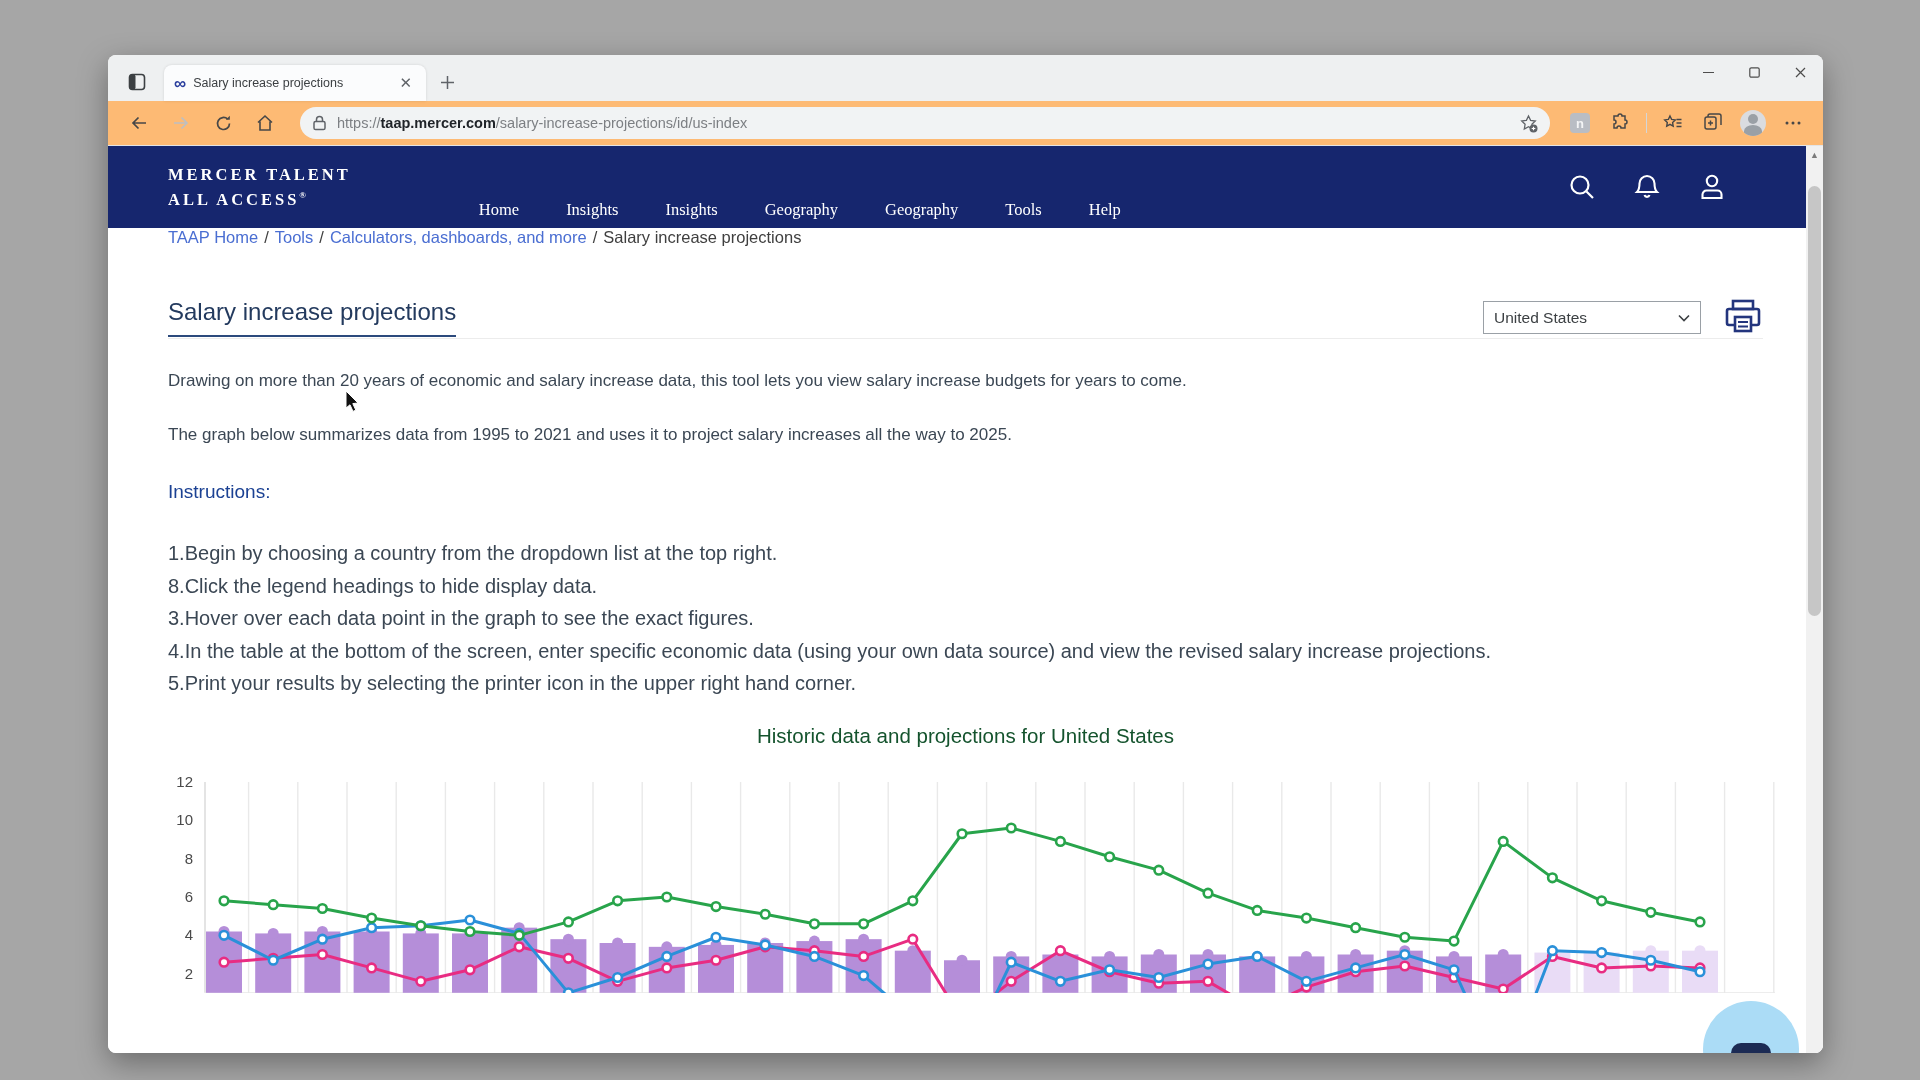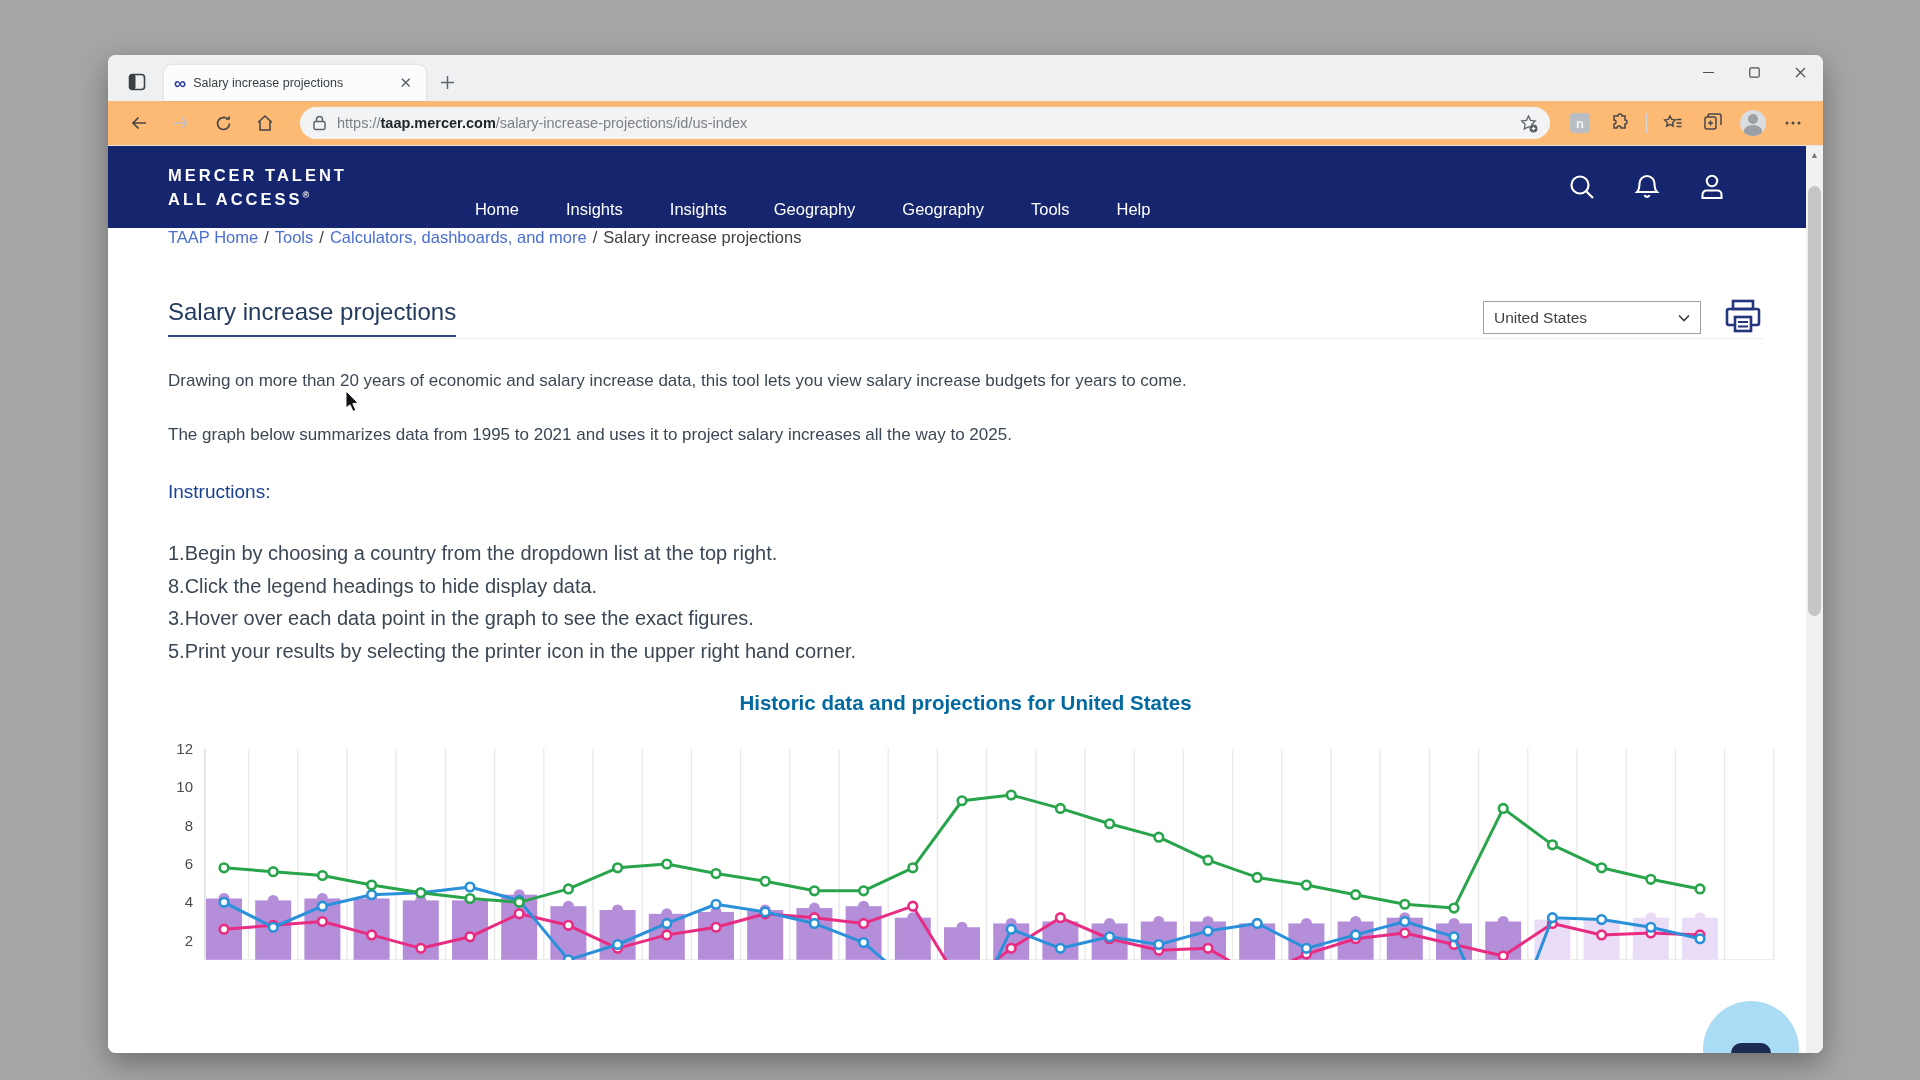--- a/index.html
+++ b/index.html
@@ -34,21 +34,21 @@
   .ext-badge { width:20px; height:20px; background:#b9bdc4; color:#f4f5f6; border-radius:4px; font-size:13px; font-weight:bold;
                display:flex; align-items:center; justify-content:center; }
   .tb-sep { width:1px; height:20px; background:#d4d6d9; margin:0 6px; }
   .avatar-circle { width:26px; height:26px; border-radius:50%; background:#dadce0; position:relative; overflow:hidden; }
   .avatar-circle::before { content:""; position:absolute; left:8px; top:4px; width:10px; height:10px; border-radius:50%; background:#9aa0a6; }
   .avatar-circle::after { content:""; position:absolute; left:4px; top:15px; width:18px; height:12px; border-radius:50% 50% 0 0; background:#9aa0a6; }
 
   
   .page { position:relative; height:907px; background:#fff; overflow:hidden; }
 
-  .navbar { height:82px; background:#16266e; display:flex; align-items:center; padding-left:60px; }
+  .navbar { height:82px; background:#16266e; display:flex; align-items:center; padding-left:60px;font-family:Liberation Serif, serif; }
   .logo { color:#fff; font-weight:bold; font-size:16.5px; letter-spacing:3px; line-height:20px; white-space:nowrap; }
   .logo sup { font-size:9px; letter-spacing:0; }
   .nav-menu { display:flex; gap:47px; margin-left:128px; }
   .nav-item { color:#fff; font-size:16.5px;margin-top:45px; }
   .nav-icons { margin-left:auto; display:flex; gap:36px; align-items:center; padding-right:96px; }
 
   .content { padding:0 60px; position:relative; }
 
   .breadcrumb { font-size:16.5px; color:#3f3f3f; }
   .breadcrumb a { color:#4a6ed2; text-decoration:none; }
@@ -61,21 +61,21 @@
   .select-box { width:218px; height:33px; border:1px solid #9aa0a6; background:#fff; display:flex; align-items:center;
                 padding:0 10px; font-size:15.5px; color:#3c4043; justify-content:space-between; }
   .divider { margin-top:4px; height:1px; background:#ececec; }
 
   .para { margin-top:31px; font-size:17px; color:#3b4754; line-height:22px; }
   .para + .para { margin-top:32px; }
   .instr-heading { margin-top:34px; font-size:19px; font-weight:normal; color:#1b4193; line-height:24px; }
   .instr-list { margin-top:33px; font-size:20px; color:#3b4754; }
   .instr-list div { line-height:32.5px; }
 
-  .chart-title { margin-top:23px; text-align:center; font-size:20.5px; font-weight:bold; color:#0369a1; line-height:26px; }
+  .chart-title { margin-top:23px; text-align:center; font-size:20.5px; font-weight:normal; color:#14532d; line-height:26px; }
   #chart-svg { display:block; margin:10px 0 0 2px; }
 
   
   .scrollbar { position:absolute; right:0; top:0; bottom:0; width:17px; background:#f1f1f1; }
   .scroll-arrow { width:17px; height:17px; display:flex; align-items:center; justify-content:center; color:#7b7b7b; font-size:9px; }
   .scroll-thumb { position:absolute; left:2px; top:40px; width:13px; height:430px; background:#c6c6c6; border-radius:7px; }
 
   
   .chat-widget { position:absolute; left:1595px; top:855px; width:96px; height:96px; border-radius:50%;
                  background:#abdcf6; overflow:hidden; }
@@ -250,20 +250,21 @@
       <div class="divider"></div>
 
       <p class="para">Drawing on more than 20 years of economic and salary increase data, this tool lets you view salary increase budgets for years to come.</p>
       <p class="para">The graph below summarizes data from 1995 to 2021 and uses it to project salary increases all the way to 2025.</p>
 
       <div class="instr-heading">Instructions:</div>
       <div class="instr-list" id="instr-list">
           <div>1.Begin by choosing a country from the dropdown list at the top right.</div>
           <div>8.Click the legend headings to hide display data.</div>
           <div>3.Hover over each data point in the graph to see the exact figures.</div>
+          <div>4.In the table at the bottom of the screen, enter specific economic data (using your own data source) and view the revised salary increase projections.</div>
           <div>5.Print your results by selecting the printer icon in the upper right hand corner.</div>
         </div>
 
       <div class="chart-title">Historic data and projections for United States</div>
       <svg id="chart-svg" width="1610" height="234" viewBox="0 0 1610 234">
           <line x1="78.6" y1="23" x2="78.6" y2="233.8" stroke="#e9e9e9" stroke-width="1.4"></line>
           <line x1="127.8" y1="23" x2="127.8" y2="233.8" stroke="#e9e9e9" stroke-width="1.4"></line>
           <line x1="177" y1="23" x2="177" y2="233.8" stroke="#e9e9e9" stroke-width="1.4"></line>
           <line x1="226.20000000000002" y1="23" x2="226.20000000000002" y2="233.8" stroke="#e9e9e9" stroke-width="1.4"></line>
           <line x1="275.40000000000003" y1="23" x2="275.40000000000003" y2="233.8" stroke="#e9e9e9" stroke-width="1.4"></line>

